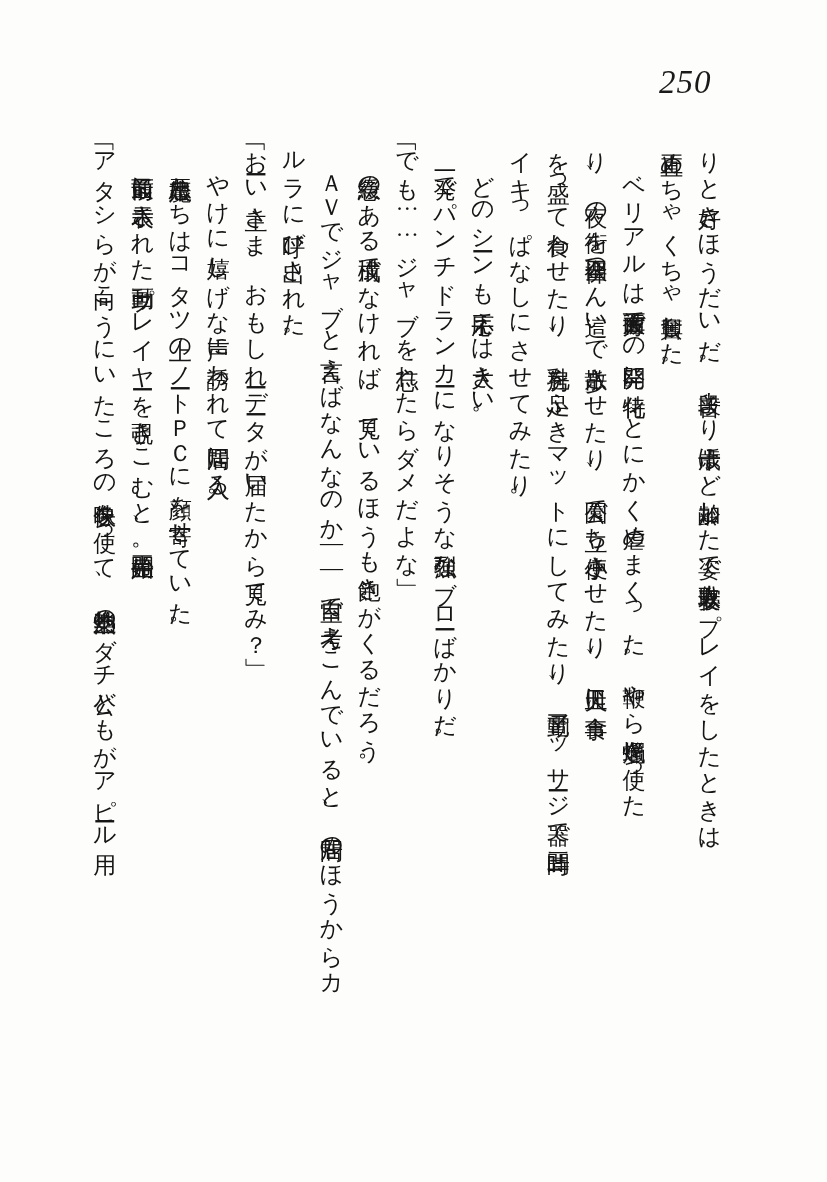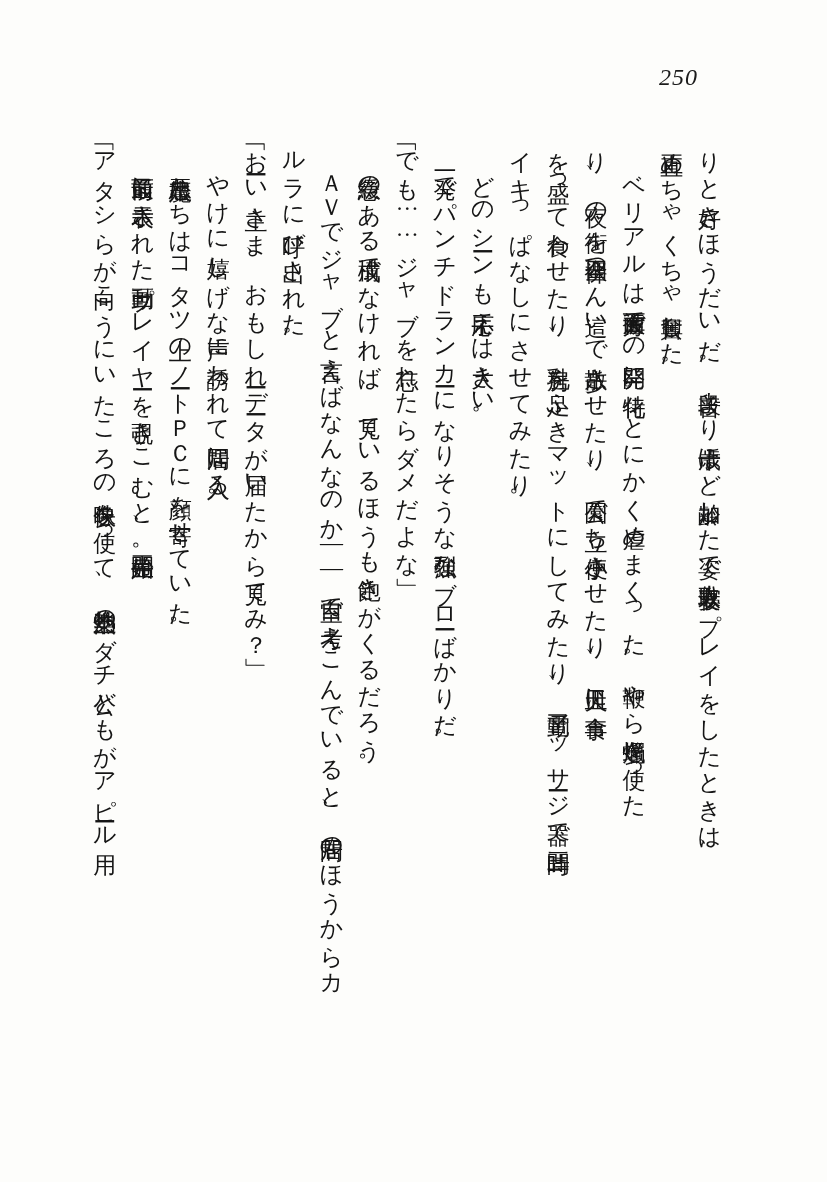--- a/index.html
+++ b/index.html
@@ -12,21 +12,21 @@
     overflow: hidden;
     font-family: "Liberation Serif", "DejaVu Serif", serif;
     color: #151515;
   }
 
   .page-number {
     position: absolute;
     top: 64px;
     left: 659px;
     font-style: italic;
-    font-size: 24px;
+    font-size: 33px;
     letter-spacing: 1px;
     color: #1a1a1a;
   }
 
   .text-block {
     position: absolute;
     top: 136px;
     right: 99px;
     height: 924px;
     writing-mode: vertical-rl;

